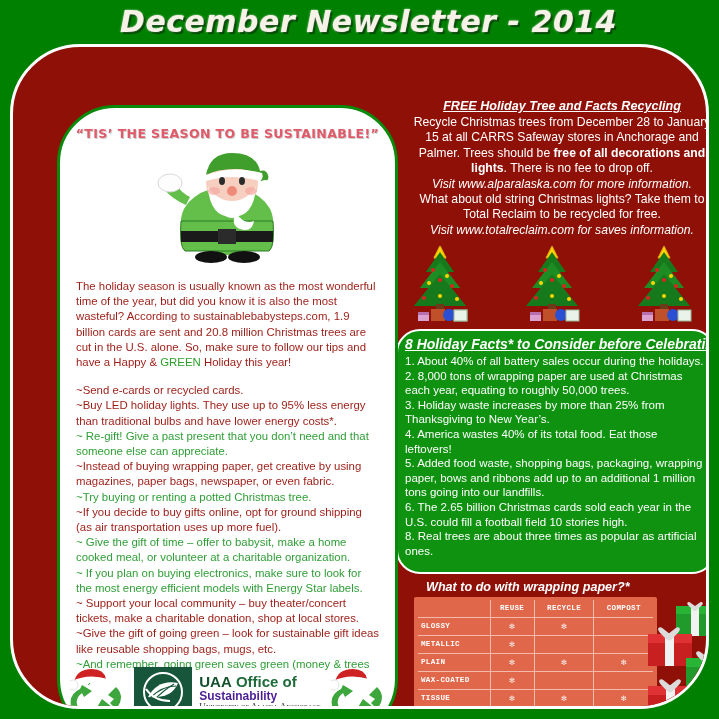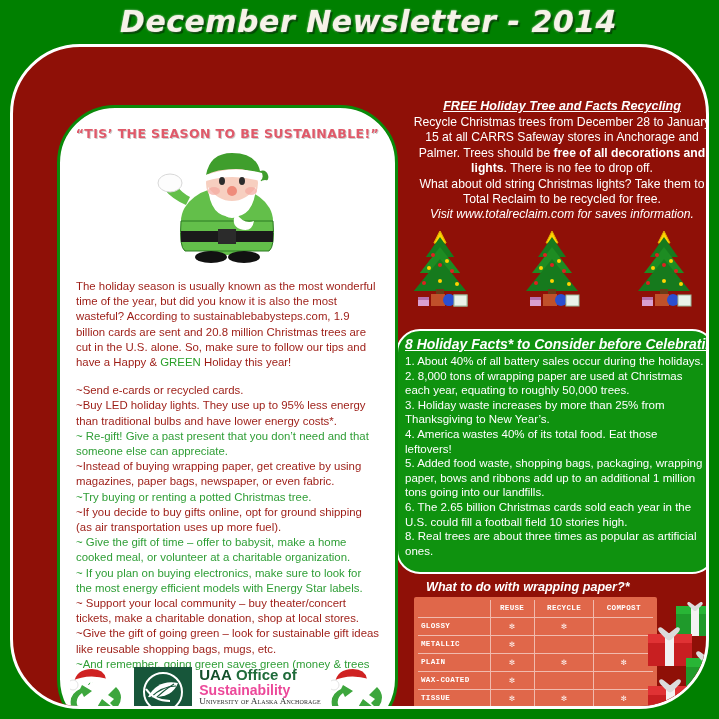--- a/index.html
+++ b/index.html
@@ -55,26 +55,26 @@
   .tip{ font-size:11.4px; line-height:15.2px; }
   .tip.r{ color:#9c1b14; }
   .tip.g{ color:#2f9e36; }
 
   
   #logos{
     position:absolute; left:0; bottom:10px; width:100%;
     height:62px; display:flex; align-items:center; justify-content:center; gap:10px;
   }
   .recycle-logo{ width:54px; height:56px; position:relative; flex:0 0 auto; }
-  #uaa-logo{ display:flex; gap:7px; }
+  #uaa-logo{ display:flex; align-items:center; gap:7px; }
   #uaa-mark{ width:58px; height:52px; position:relative; }
   #uaa-text{ line-height:1.05; }
   #uaa-text .l1{ font-size:15px; color:#1f6b3a; font-weight:600;}
   #uaa-text .l1 b{ color:#14502b; }
-  #uaa-text .l2{ font-size:14px; color:#ec4899; font-weight:600; }
+  #uaa-text .l2{ font-size:12px; color:#4c1d95; font-weight:600; }
   #uaa-text .l3{ font-size:9.2px; color:#2b2b2b; letter-spacing:.1px;
                  font-family:"Liberation Serif", serif; font-variant:small-caps; }
 
   
   #right{ position:absolute; left:389px; top:50px; width:320px; }
   #recycle-block{ padding:2px 4px 0 4px; color:#ffffff; text-align:center; }
   #recycle-block h2{
     font-size:12.6px; font-style:italic; font-weight:bold;
     text-decoration:underline; margin-bottom:2px;
   }
@@ -128,20 +128,21 @@
 
 <div id="redpanel">
 
   <div id="right">
 
     <div id="recycle-block">
       <h2>FREE Holiday Tree and Facts Recycling</h2>
       <p>
         <span>Recycle Christmas trees from December 28 to January 15 at all CARRS Safeway stores in Anchorage and Palmer. Trees should be </span><b>free of all decorations and lights</b><span>. There is no fee to drop off.</span>
       </p>
+      <p class="ital">Visit www.alparalaska.com for more information.</p>
       <p>What about old string Christmas lights? Take them to Total Reclaim to be recycled for free.</p>
       <p class="ital">Visit www.totalreclaim.com for saves information.</p>
     </div>
 
     <div id="trees">
       <svg width="320" height="88" viewBox="0 0 320 88">
         <g id="treedef">
           <polygon points="38,4 44,16 32,16" fill="#ffd400" stroke="#e0a800" stroke-width="1"></polygon>
           <polygon points="38,10 52,30 24,30" fill="#167a1d"></polygon>
           <polygon points="38,20 58,46 18,46" fill="#1d8c22"></polygon>

